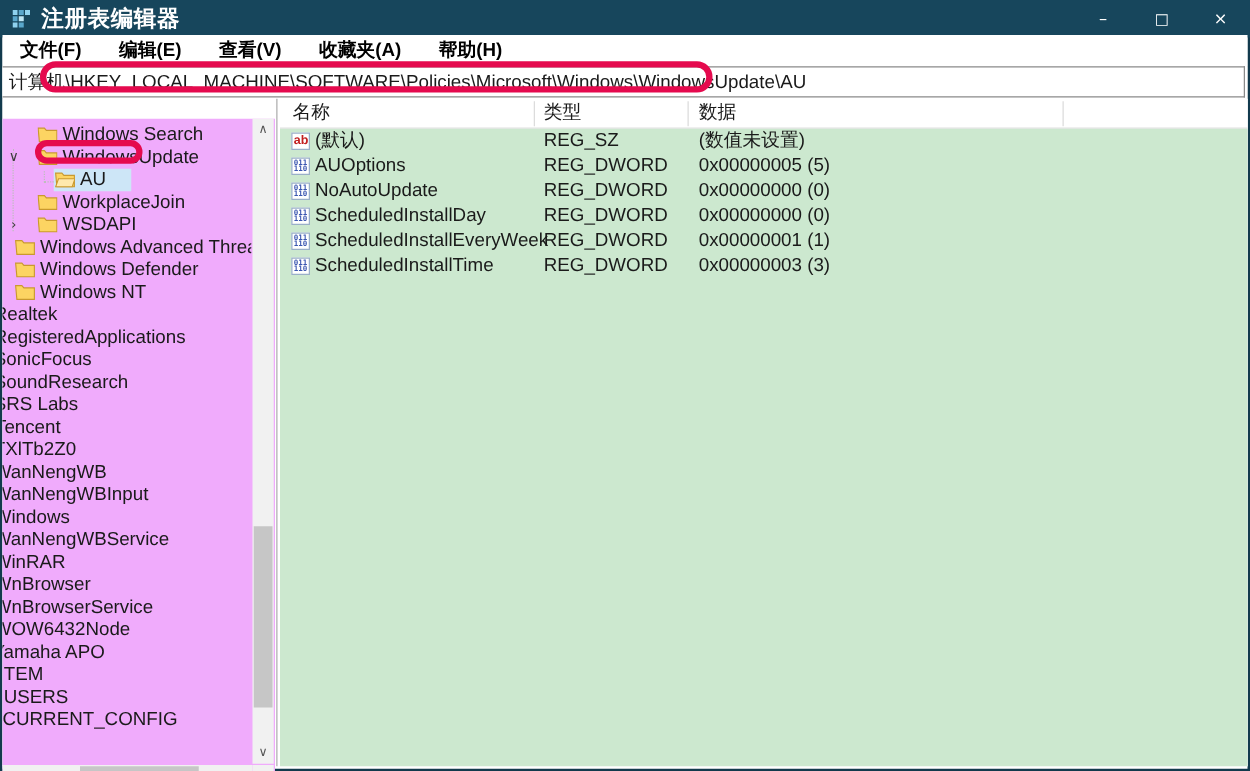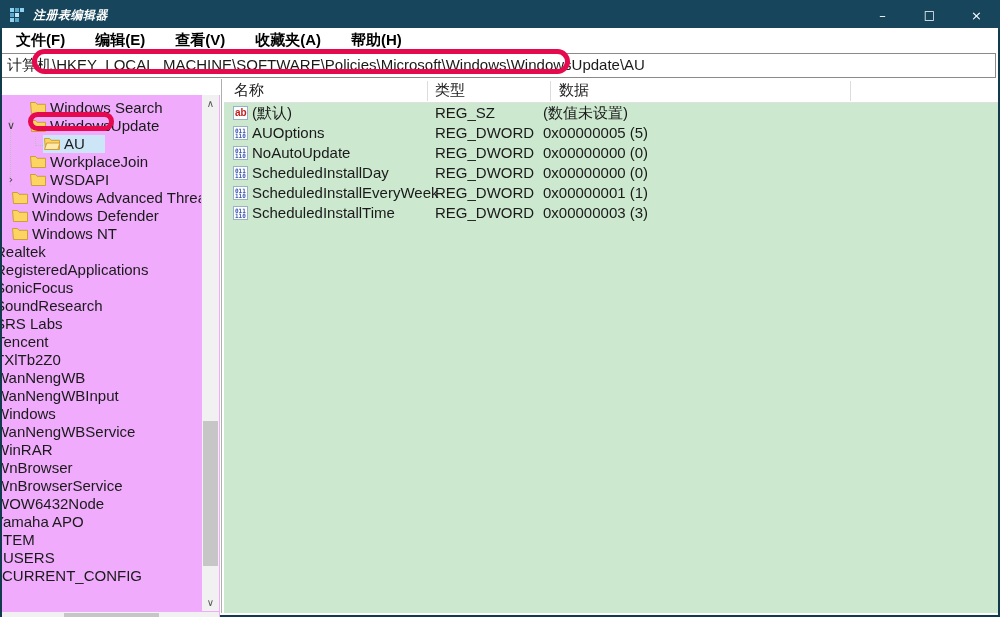--- a/index.html
+++ b/index.html
@@ -14,21 +14,21 @@
   }
   *{box-sizing:border-box;margin:0;padding:0;}
   html,body{width:1000px;height:617px;overflow:hidden;}
   body{font-family:"Liberation Sans","DejaVu Sans",sans-serif;background:#fff;position:relative;}
 
   .window{position:absolute;inset:0;border:2px solid var(--border-dark);border-top:none;background:#fff;}
 
   
   .titlebar{position:absolute;left:-2px;top:0;width:1000px;height:30px;background:var(--titlebar);display:flex;align-items:center;}
   .app-icon{width:15px;height:15px;margin:0 8px 0 10px;flex:0 0 auto;}
-  .title-text{color:#fff;font-size:12px;font-weight:700;letter-spacing:.5px;font-style:italic;}
+  .title-text{color:#fff;font-size:18px;font-weight:700;letter-spacing:.5px;}
   .win-controls{position:absolute;right:0;top:0;height:30px;display:flex;}
   .win-btn{width:47px;height:30px;color:#fff;font-size:13px;display:flex;align-items:center;justify-content:center;font-family:"DejaVu Sans",sans-serif;}
   .win-btn.max{font-size:12px;}
 
   
   .menubar{position:absolute;left:0;top:28px;width:996px;height:25px;background:#fff;display:flex;align-items:center;}
   .menu-item{font-size:15px;font-weight:700;color:#000;margin-left:8px;margin-right:22px;white-space:nowrap;}
   .menu-item:first-child{margin-left:14px;}
 
   
@@ -68,21 +68,21 @@
 
   
   .list-pane{position:absolute;left:222px;top:0;width:774px;height:534px;background:#fff;}
   .list-header{position:absolute;left:0;top:0;width:774px;height:24px;background:#fff;border-bottom:1px solid #e0e0e0;}
   .col-h{position:absolute;top:0;height:24px;line-height:22px;font-size:15px;color:#1a1a1a;}
   .col-h.c0{left:10px;} .col-h.c1{left:211px;} .col-h.c2{left:335px;}
   .col-sep{position:absolute;top:2px;width:1px;height:20px;background:#dcdcdc;}
   .list-body{position:absolute;left:0;top:24px;width:774px;height:510px;background:var(--green);}
   .lrow{position:relative;height:20px;width:774px;}
   .vname,.vtype,.vdata{position:absolute;top:0;height:20px;line-height:20px;font-size:15px;color:#1a1a1a;white-space:nowrap;}
-  .vname{left:28px;} .vtype{left:211px;} .vdata{left:319px;}
+  .vname{left:28px;} .vtype{left:211px;} .vdata{left:335px;}
   .vicon{position:absolute;left:9px;top:3px;width:15px;height:14px;background:#fff;border:1px solid #9ab0c8;}
   .lrow.icon-string .vicon::before{content:"ab";position:absolute;left:1px;top:0;font-size:10px;font-weight:700;color:#c21f1f;line-height:12px;}
   .lrow.icon-dword .vicon::before{content:"011\A 110";white-space:pre;position:absolute;left:1px;top:1px;font-size:6px;line-height:5px;font-weight:700;color:#3a56b0;font-family:"DejaVu Sans Mono",monospace;}
 
   
   .anno{position:absolute;border:5px solid var(--anno);pointer-events:none;z-index:50;}
   .anno-address{left:30px;top:49px;width:538px;height:25px;border-radius:16px;}
   .anno-au{left:26px;top:112px;width:86px;height:19px;border-radius:14px;}
 
   svg{display:block;}

